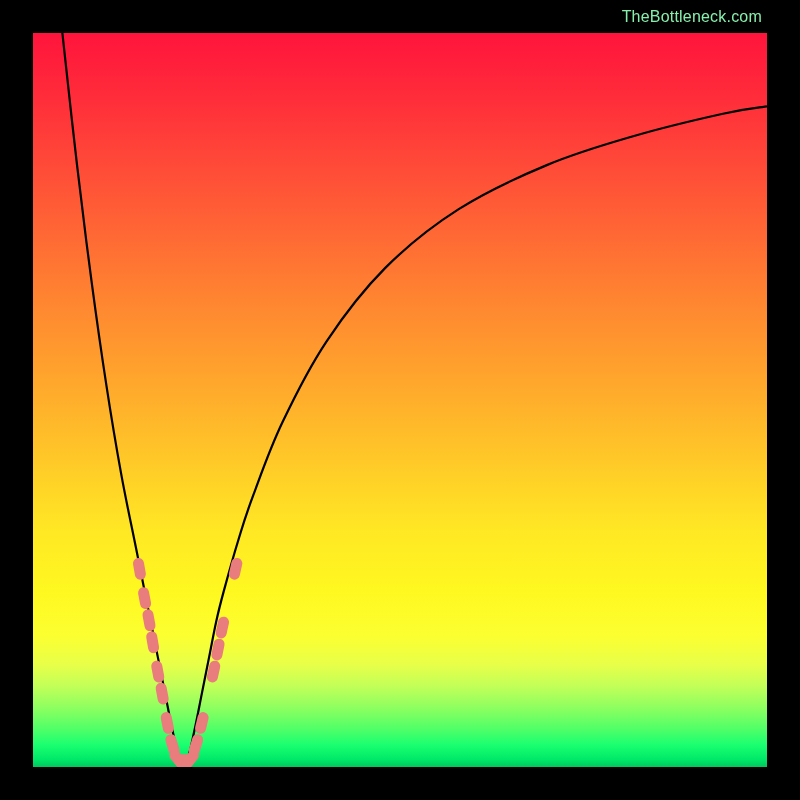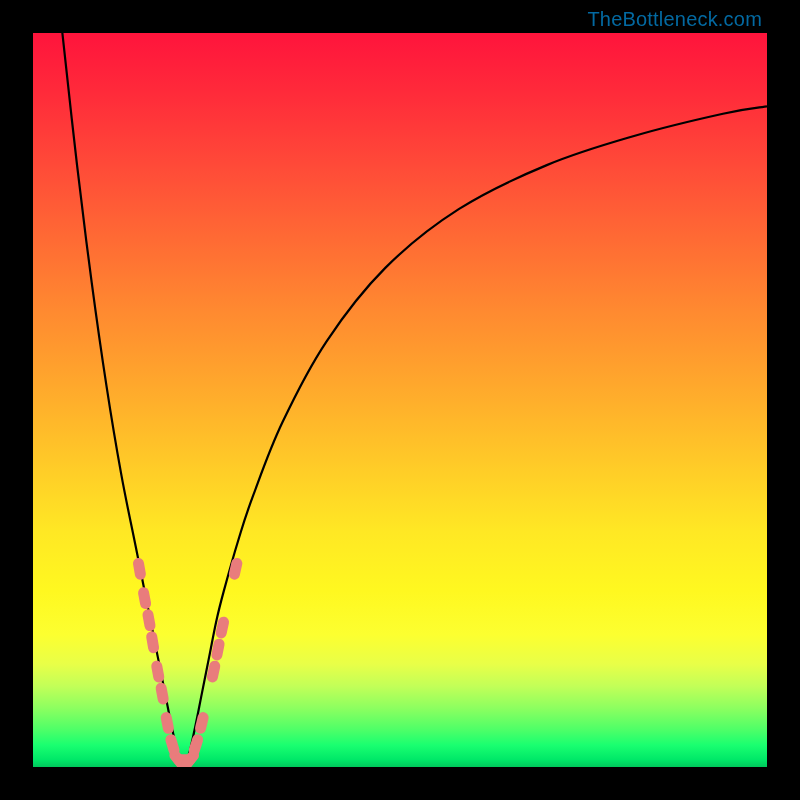--- a/index.html
+++ b/index.html
@@ -46,22 +46,22 @@
       #4cff68 95%,
       #1aff70 97%,
       #00e868 99%,
       #00c85c 100%
     );
   }
   .watermark {
     position: absolute;
     top: 8px;
     right: 38px;
-    color: #0369a1;
-    font-size: 20px;
+    color: #86efac;
+    font-size: 16px;
     font-weight: 500;
     letter-spacing: 0.2px;
     user-select: none;
   }
   svg.curve {
     position: absolute;
     inset: 0;
     width: 100%;
     height: 100%;
   }

